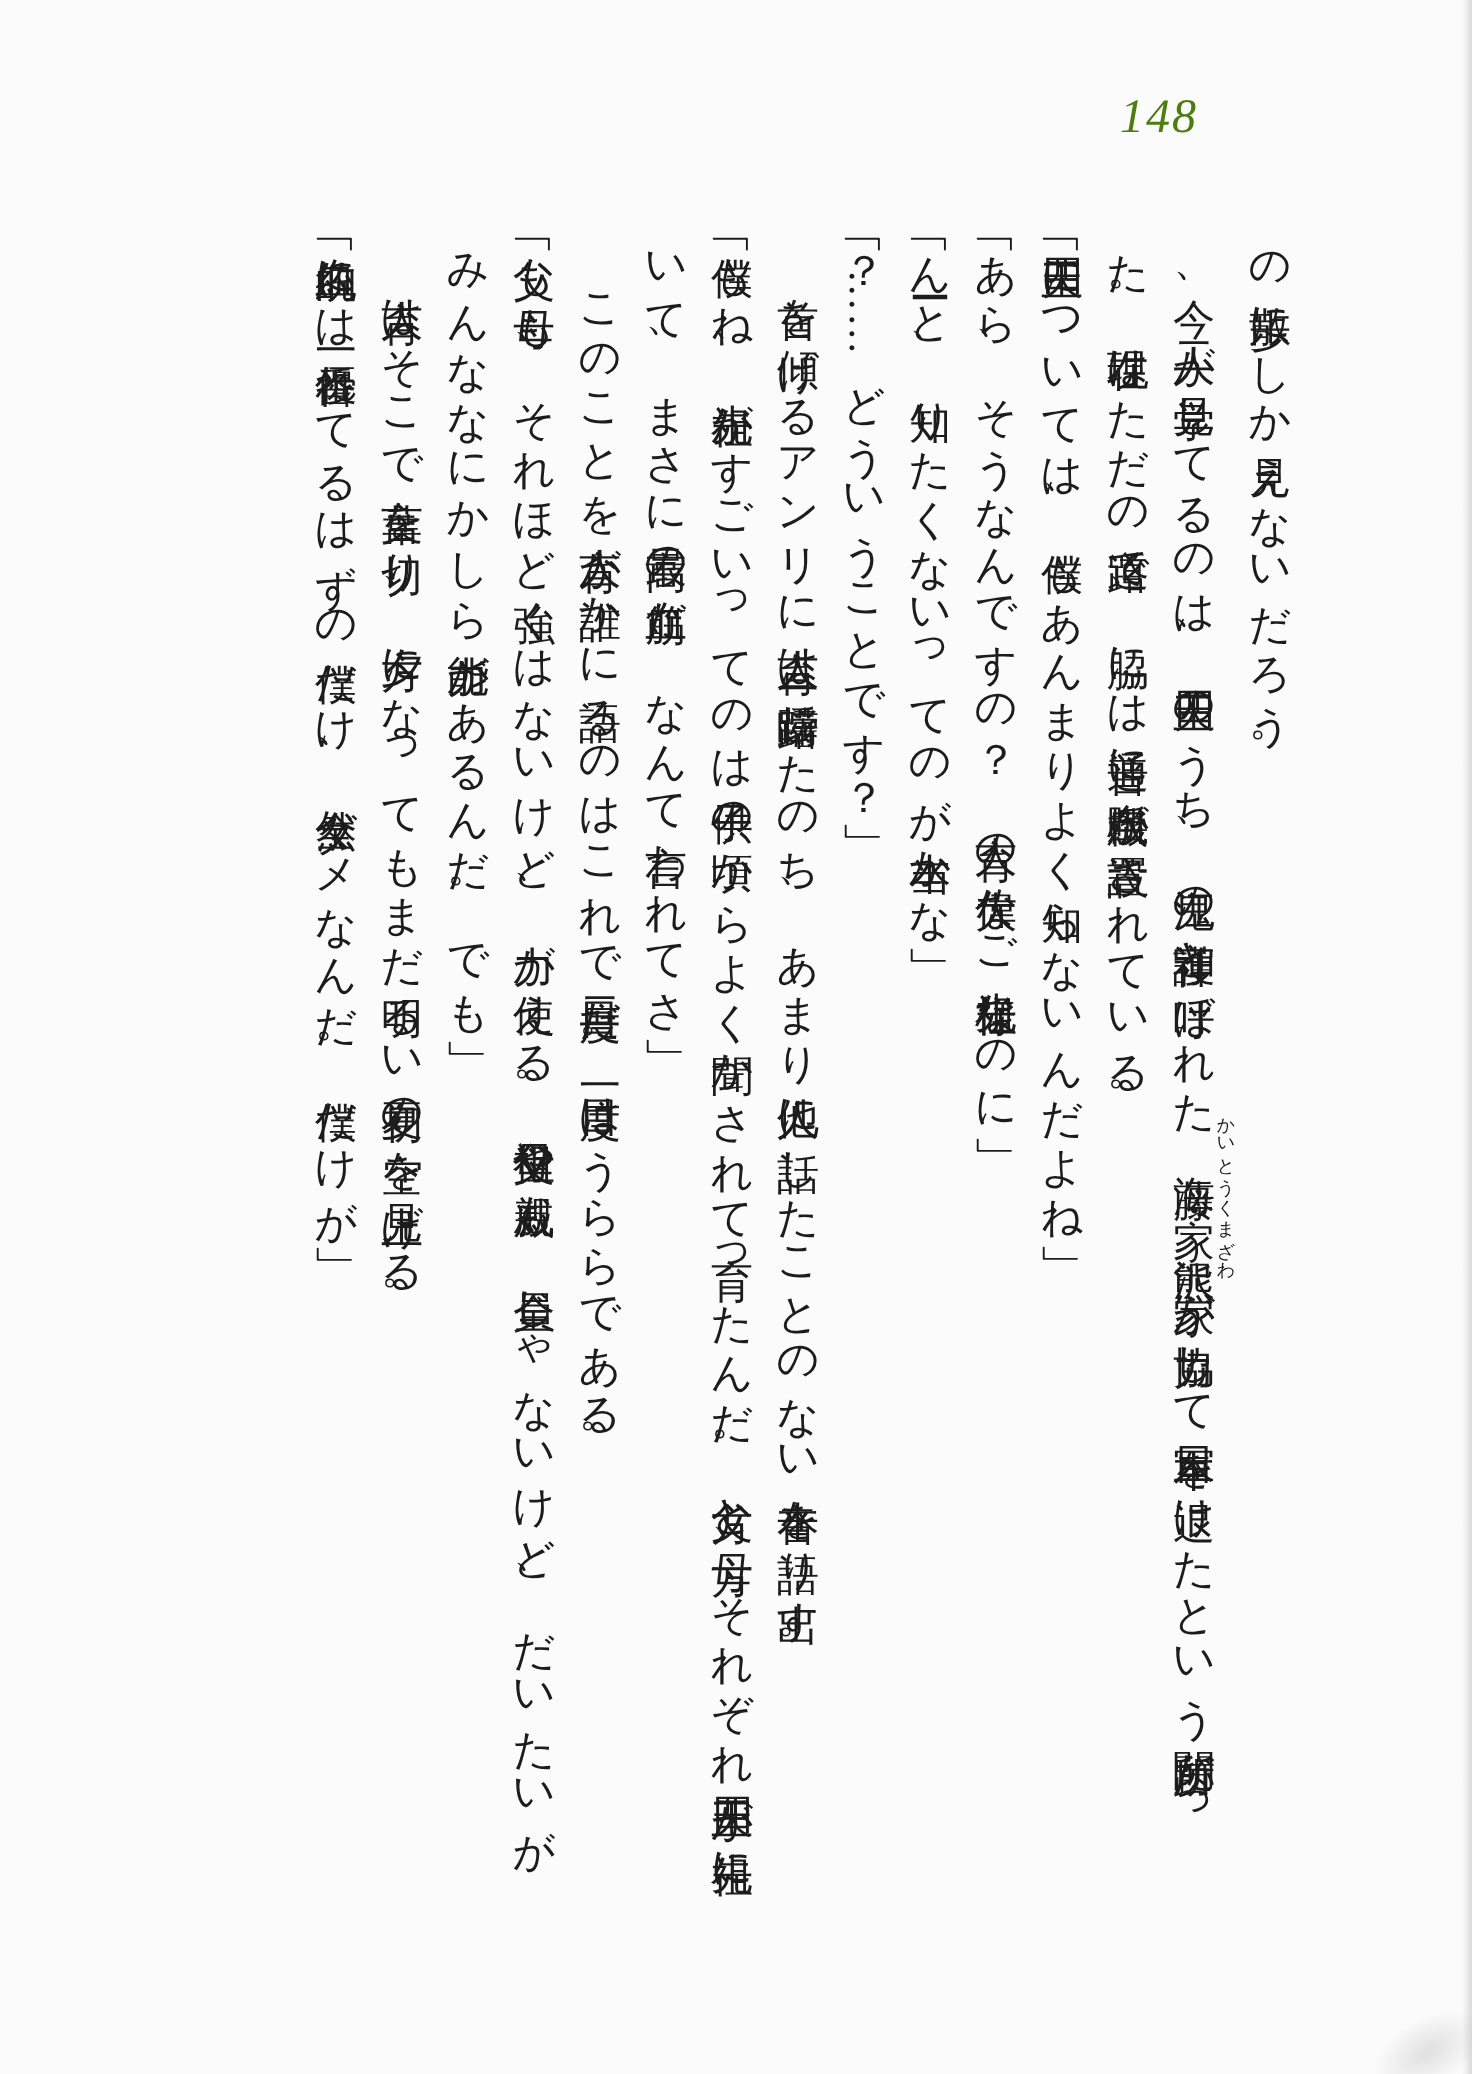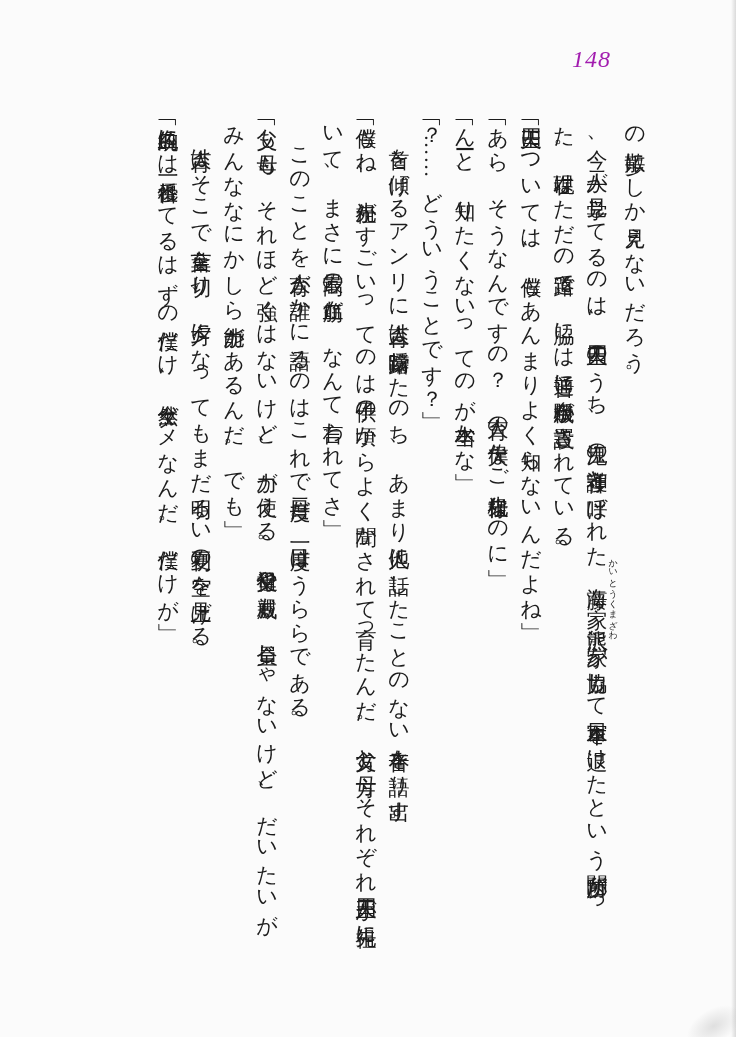--- a/index.html
+++ b/index.html
@@ -18,24 +18,24 @@
     pointer-events:none;
   }
   .corner-smudge {
     position:absolute; right:-8px; bottom:-6px; width:60px; height:34px;
     background:radial-gradient(ellipse at center, rgba(140,140,140,0.25), rgba(140,140,140,0) 70%);
     transform:rotate(-30deg);
     pointer-events:none;
   }
   .page-number {
     position:absolute;
-    top:46px; left:572px;
+    top:46px; left:560px;
     font-size:24px;
     font-style:italic;
-    color:#a21caf;
+    color:#4d7c0f;
     letter-spacing:1px;
   }
   .text-block {
     position:absolute;
     top:112px; right:85px;
     height:830px;
     writing-mode:vertical-rl;
     -webkit-writing-mode:vertical-rl;
     text-orientation:mixed;
     font-size:21px;

